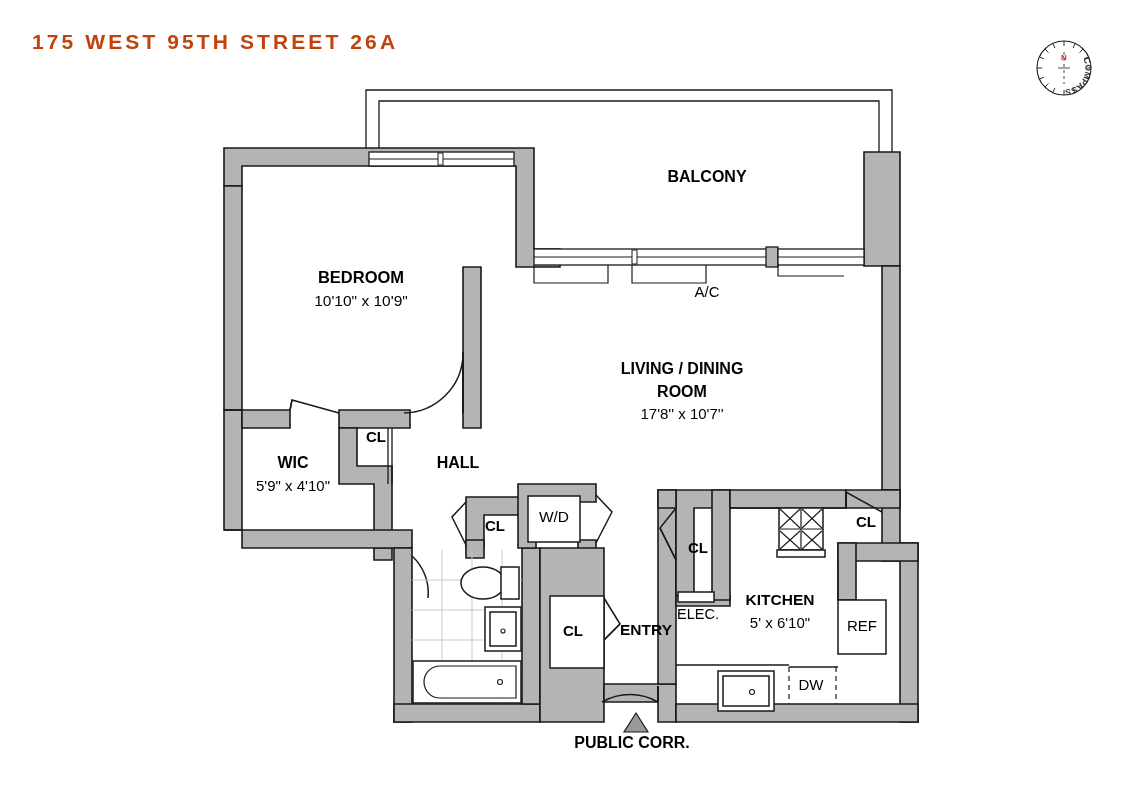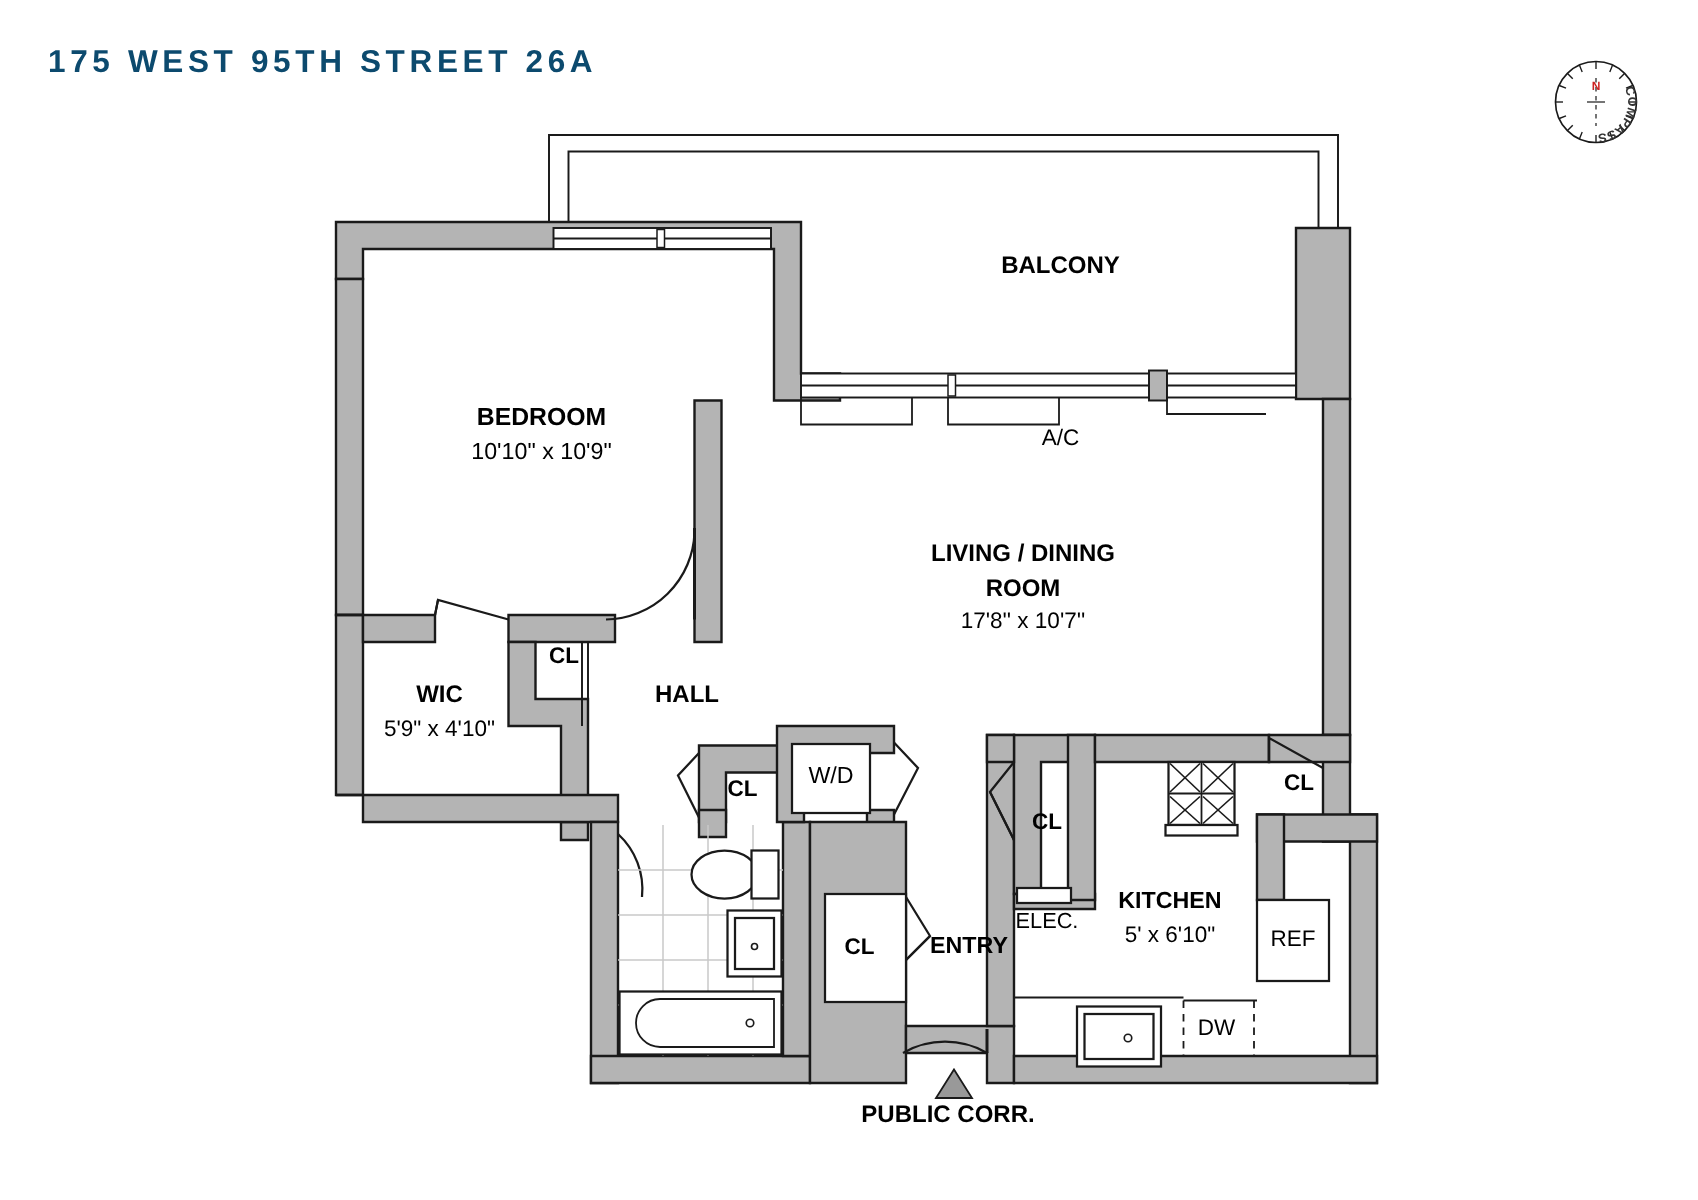--- a/index.html
+++ b/index.html
@@ -21,21 +21,21 @@
     height: 800px;
     background: #ffffff;
   }
   #title {
     position: absolute;
     left: 32px;
     top: 30px;
     font-size: 21px;
     font-weight: bold;
     letter-spacing: 3.1px;
-    color: #0c4a6e;
+    color: #c2410c;
     white-space: nowrap;
   }
   #compass {
     position: absolute;
     left: 1022px;
     top: 26px;
     width: 84px;
     height: 84px;
   }
   #plan {

